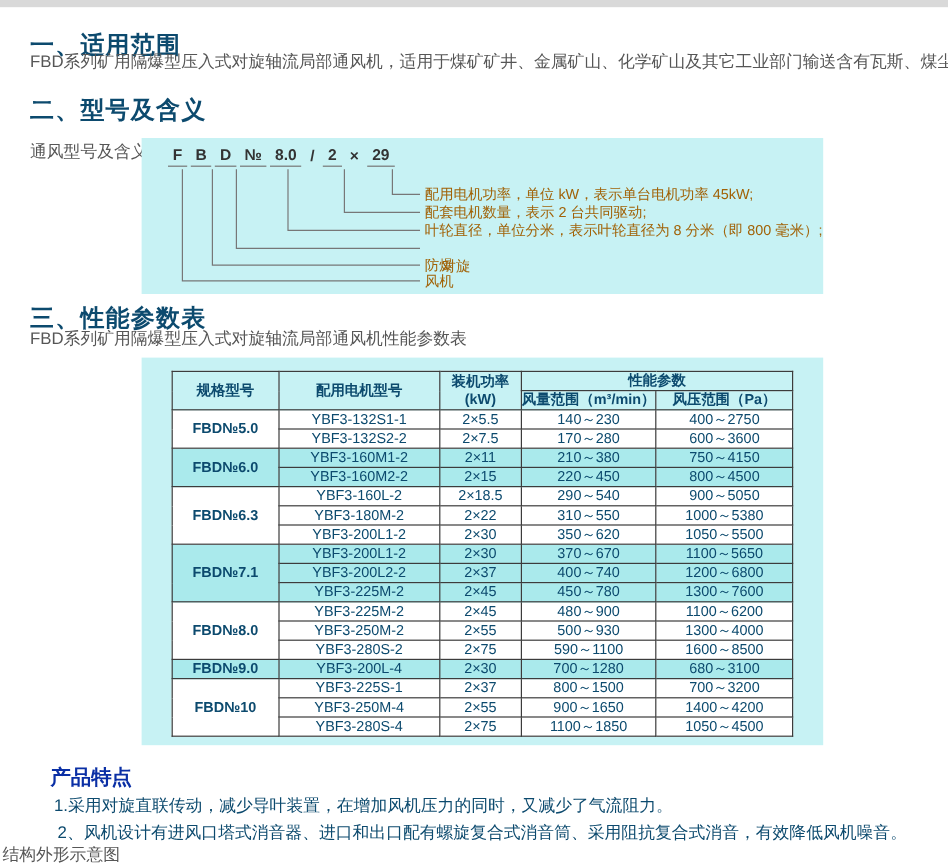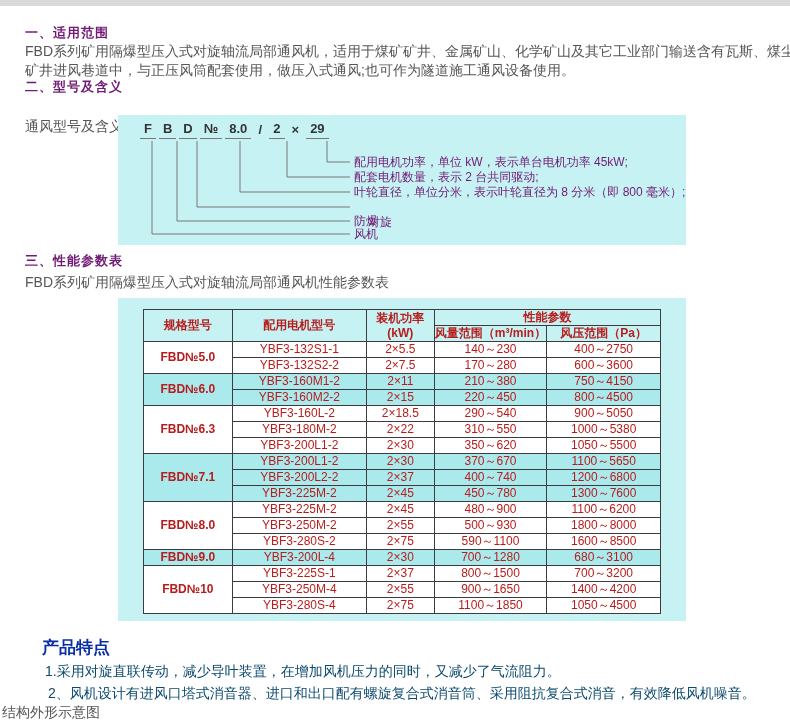--- a/index.html
+++ b/index.html
@@ -8,21 +8,21 @@
     position:relative;
     background:#ffffff;
     font-family:"Liberation Sans","DejaVu Sans",sans-serif;
     color:#555;
     overflow:hidden;
   }
   .topbar { position:absolute; left:0; top:0; width:790px; height:6px; background:#d9d9d9; }
 
   .sec-heading {
     position:absolute; left:25px;
-    font-size:13px; font-weight:bold; color:#701a75;
+    font-size:20px; font-weight:bold; color:#0c4a6e;
     white-space:nowrap; letter-spacing:1px;
   }
   #s1h { top:24px; }
   #s2h { top:78px; }
   #s3h { top:252px; }
 
   .body-text {
     position:absolute; left:25px; width:765px;
     font-size:14px; color:#565656; line-height:19px;
   }
@@ -42,39 +42,39 @@
     display:flex; align-items:flex-end;
     font-size:13px; color:#333; font-weight:bold;
   }
   .code-part { padding:0 4px 2px 4px; margin-right:3px; text-align:center; min-width:12px; }
   .code-part.u { border-bottom:1px solid #777; }
   .connectors { position:absolute; left:0; top:24px; }
   .connectors polyline { fill:none; stroke:#777; stroke-width:1; }
   .dlabels { position:absolute; left:236px; top:0; }
   .dlabel {
     position:absolute; left:0; white-space:nowrap;
-    font-size:12px; color:#701a75; line-height:14px;
+    font-size:12px; color:#a16207; line-height:14px;
   }
   .dlabel:nth-child(1){ top:40px; }
   .dlabel:nth-child(2){ top:55px; }
   .dlabel:nth-child(3){ top:70px; }
   .dlabel:nth-child(4){ top:100px;margin-left:14px; }
   .dlabel:nth-child(5){ top:99px; }
   .dlabel:nth-child(6){ top:112px; }
 
   
   .table-box {
     position:absolute; left:118px; top:298px;
     width:568px; height:323px;
     background:#c7f2f4;
   }
   table.perf {
     margin:11px auto 0 auto;
     border-collapse:collapse;
-    font-size:12px; color:#b91c1c;
+    font-size:12px; color:#0c4a6e;
     background:#ffffff;
   }
   table.perf th, table.perf td {
     border:1px solid #3c3c3c;
     text-align:center; vertical-align:middle;
     padding:0; height:15px; line-height:15px;
     white-space:nowrap;
   }
   table.perf thead th { background:#c7f2f4; font-weight:bold; height:16px; }
   table.perf thead .twolines div { line-height:15px; }
@@ -98,21 +98,20 @@
   }
 </style>
 </head>
 <body>
 
 <div class="topbar"></div>
 
 <div id="s1h" class="sec-heading">一、适用范围</div>
 <div id="s1body" class="body-text">
   <div>FBD系列矿用隔爆型压入式对旋轴流局部通风机，适用于煤矿矿井、金属矿山、化学矿山及其它工业部门输送含有瓦斯、煤尘及具有爆炸性危险的矿</div>
-  <div>矿井进风巷道中，与正压风筒配套使用，做压入式通风;也可作为隧道施工通风设备使用。</div>
 </div>
 
 <div id="s2h" class="sec-heading">二、型号及含义</div>
 <div id="s2sub" class="body-text">通风型号及含义如下:矿用隔爆型压入式对旋轴流局部通风机</div>
 
 <div class="diagram-box">
   <div class="code-row">
       <span class="code-part u">F</span>
       <span class="code-part u">B</span>
       <span class="code-part u">D</span>
@@ -237,21 +236,21 @@
           <td rowspan="3" class="model-cell">FBD№8.0</td>
           <td>YBF3-225M-2</td>
           <td>2×45</td>
           <td>480～900</td>
           <td>1100～6200</td>
         </tr>
         <tr>
           <td>YBF3-250M-2</td>
           <td>2×55</td>
           <td>500～930</td>
-          <td>1800～8000</td>
+          <td>1300～4000</td>
         </tr>
         <tr>
           <td>YBF3-280S-2</td>
           <td>2×75</td>
           <td>590～1100</td>
           <td>1600～8500</td>
         </tr>
         <tr class="shade">
           <td rowspan="1" class="model-cell">FBD№9.0</td>
           <td>YBF3-200L-4</td>

